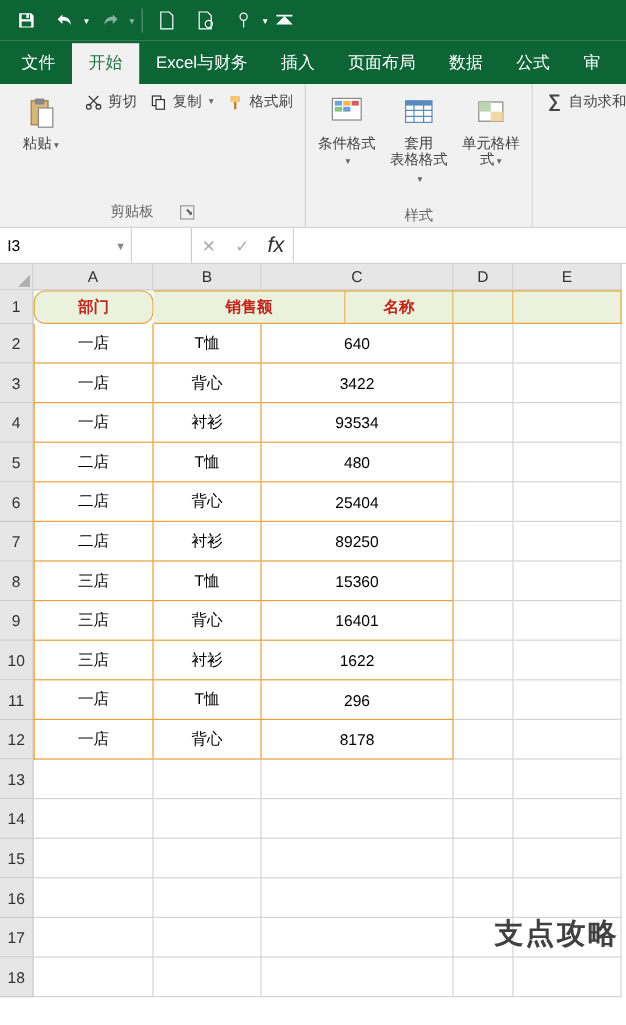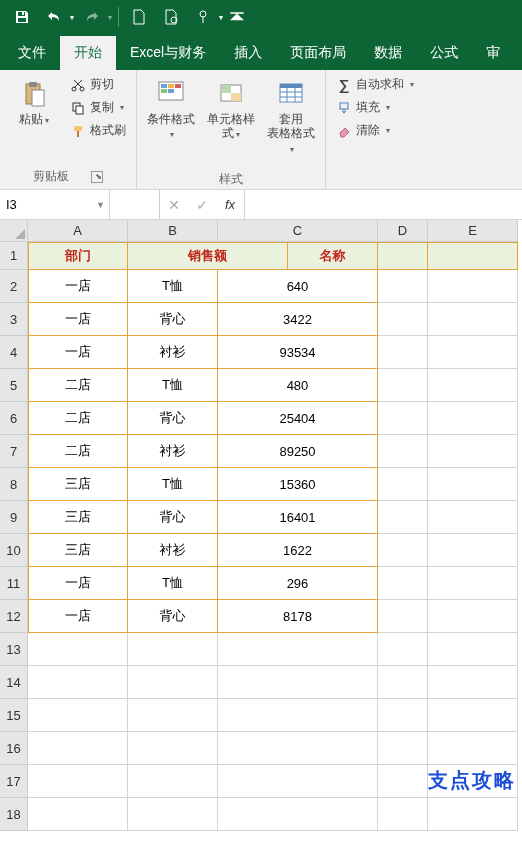--- a/index.html
+++ b/index.html
@@ -21,56 +21,56 @@
 .ribbon { background: #f1f1f1; height: 120px; display: flex; border-bottom: 1px solid #d4d4d4; }
 .rgroup { display: flex; flex-direction: column; padding: 4px 6px 2px; border-right: 1px solid #d4d4d4; }
 .rgroup-body { flex: 1; display: flex; align-items: flex-start; gap: 4px; }
 .rgroup-label { text-align: right; font-size: 12px; color: #666; padding: 2px 0; display: flex; align-items: center; justify-content: center; gap: 22px; margin-top: 10px; }
 .rgroup-label .launcher { width: 12px; height: 12px; border: 1px solid #999; font-size: 8px; line-height: 10px; cursor: pointer; }
 
 .big-btn { display: flex; flex-direction: column; align-items: center; justify-content: flex-start; width: 56px; padding: 4px 2px; cursor: pointer; font-size: 12px; color: #444; gap: 2px; }
 .big-btn .bicon { width: 32px; height: 32px; display: flex; align-items: center; justify-content: center; }
 .big-btn .blabel { text-align: center; line-height: 1.2; }
 
-.small-rows { display: flex; flex-direction: column; gap: 2px; }
+.small-rows { display: flex; gap: 2px; }
 .small-btn { display: flex; align-items: center; gap: 4px; padding: 2px 4px; font-size: 12px; color: #444; cursor: pointer; white-space: nowrap; }
 .small-btn .sicon { width: 16px; height: 16px; display: flex; align-items: center; justify-content: center; }
 .dd { font-size: 8px; color: #666; margin-left: 2px; }
 
 
 .fbar { height: 30px; display: flex; align-items: stretch; border-bottom: 1px solid #d4d4d4; background: #fff; }
 .namebox { width: 110px; border-right: 1px solid #d4d4d4; display: flex; align-items: center; padding: 12px 6px; font-size: 13px; position: relative; }
 .namebox .ndd { position: absolute; right: 4px; font-size: 9px; color: #888; }
 .fspacer { width: 50px; border-right: 1px solid #ccc; }
 .fx-btns { display: flex; align-items: center; border-right: 1px solid #d4d4d4; }
 .fx-btn { width: 28px; display: flex; align-items: center; justify-content: center; color: #aaa; font-size: 14px; cursor: pointer; }
-.fx-label { width: 28px; display: flex; align-items: center; justify-content: center; font-style: italic; font-size: 13px; color: #333; }
+.fx-label { width: 28px; display: flex; align-items: center; justify-content: center; font-style: italic; font-size: 18px; color: #333; }
 .finput { flex: 1; padding: 0 6px; font-size: 13px; }
 
 
 .grid { position: relative; }
 .corner { position: absolute; left: 0; top: 0; width: 28px; height: 22px; background: #e6e6e6; border-right: 1px solid #ccc; border-bottom: 1px solid #ccc; }
 .corner::after { content: ""; position: absolute; right: 2px; bottom: 2px; border-left: 10px solid transparent; border-bottom: 10px solid #b0b0b0; }
 .colheads { position: absolute; left: 28px; top: 0; display: flex; height: 22px; }
 .ch { background: #e6e6e6; border-right: 1px solid #ccc; border-bottom: 1px solid #ccc; display: flex; align-items: center; justify-content: center; font-size: 13px; color: #333; }
 .rowheads { position: absolute; left: 0; top: 22px; width: 28px; }
 .rh { height: 33px; background: #e6e6e6; border-right: 1px solid #ccc; border-bottom: 1px solid #ccc; display: flex; align-items: center; justify-content: center; font-size: 13px; color: #333; }
 .rh:first-child { height: 28px; }
 .cells { position: absolute; left: 28px; top: 22px; }
 .row { display: flex; height: 33px; }
 .row:first-child { height: 28px; }
 .cell { border-right: 1px solid #d4d4d4; border-bottom: 1px solid #d4d4d4; display: flex; align-items: center; justify-content: center; font-size: 13px; padding: 0 4px; overflow: hidden; }
 .row.hdr .cell { background: #eaf1dd; color: #c0261b; font-weight: bold; border-right: 1px solid #e8a33d; border-bottom: 1px solid #e8a33d; border-top: 1px solid #e8a33d; }
-.row.hdr .cell:first-child { border-left: 1px solid #e8a33d; }
+.row.hdr .cell:first-child { border-left: 1px solid #e8a33d; border-radius: 10px; }
 .row.data .cell.boxed { border-right: 1px solid #e8a33d; border-bottom: 1px solid #e8a33d; }
 .row.data .cell.boxed:first-child { border-left: 1px solid #e8a33d; }
 
 .wA { width: 100px; } .wB { width: 90px; } .wC { width: 160px; } .wD { width: 50px; } .wE { width: 90px; }
 
-.watermark { position: absolute; right: 6px; bottom: 60px; font-size: 20px; color: #1d4ed8; font-weight: bold; letter-spacing: 2px; text-align: center; }
+.watermark { position: absolute; right: 6px; bottom: 60px; font-size: 24px; color: #404040; font-weight: bold; letter-spacing: 2px; text-align: center; }
 </style>
 </head>
 <body>
 
 <div class="qat">
   <div class="qat-btn">
     <svg viewBox="0 0 16 16">
         <path d="M2 2h10l2 2v10H2V2zm2 1v4h7V3H4zm4 0v3h2V3H8zM4 9v4h8V9H4z"></path>
       </svg>
   </div>
@@ -186,40 +186,40 @@
               <rect x="19" y="5" width="6" height="4" fill="#d06060"></rect>
               <rect x="5" y="10" width="6" height="4" fill="#8cc27a"></rect>
               <rect x="12" y="10" width="6" height="4" fill="#6ca0dc"></rect>
             </svg>
         </div>
         <div class="blabel"><span>条件格式</span><span class="dd">▾</span></div>
       </div>
       <div class="big-btn">
         <div class="bicon">
           <svg width="30" height="30" viewBox="0 0 30 30">
-              <rect x="5" y="6" width="20" height="16" fill="#fff" stroke="#888"></rect>
-              <rect x="5" y="6" width="10" height="8" fill="#bcd6b1"></rect>
-              <rect x="15" y="14" width="10" height="8" fill="#f3d7a3"></rect>
-            </svg>
-        </div>
-        <div class="blabel"><span>单元格样式</span><span class="dd">▾</span></div>
-      </div>
-      <div class="big-btn">
-        <div class="bicon">
-          <svg width="30" height="30" viewBox="0 0 30 30">
               <rect x="4" y="5" width="22" height="18" fill="#fff" stroke="#5b8bbd"></rect>
               <rect x="4" y="5" width="22" height="4" fill="#5b8bbd"></rect>
               <line x1="4" y1="13" x2="26" y2="13" stroke="#5b8bbd"></line>
               <line x1="4" y1="18" x2="26" y2="18" stroke="#5b8bbd"></line>
               <line x1="11" y1="5" x2="11" y2="23" stroke="#5b8bbd"></line>
               <line x1="19" y1="5" x2="19" y2="23" stroke="#5b8bbd"></line>
             </svg>
         </div>
         <div class="blabel"><span style="white-space:pre-line">套用
 表格格式</span><span class="dd">▾</span></div>
+      </div>
+      <div class="big-btn">
+        <div class="bicon">
+          <svg width="30" height="30" viewBox="0 0 30 30">
+              <rect x="5" y="6" width="20" height="16" fill="#fff" stroke="#888"></rect>
+              <rect x="5" y="6" width="10" height="8" fill="#bcd6b1"></rect>
+              <rect x="15" y="14" width="10" height="8" fill="#f3d7a3"></rect>
+            </svg>
+        </div>
+        <div class="blabel"><span>单元格样式</span><span class="dd">▾</span></div>
       </div>
     </div>
     <div class="rgroup-label">
       <span>样式</span>
     </div>
   </div>
 
   <div class="rgroup" style="border-right:none">
     <div class="rgroup-body">
       <div class="small-rows">

